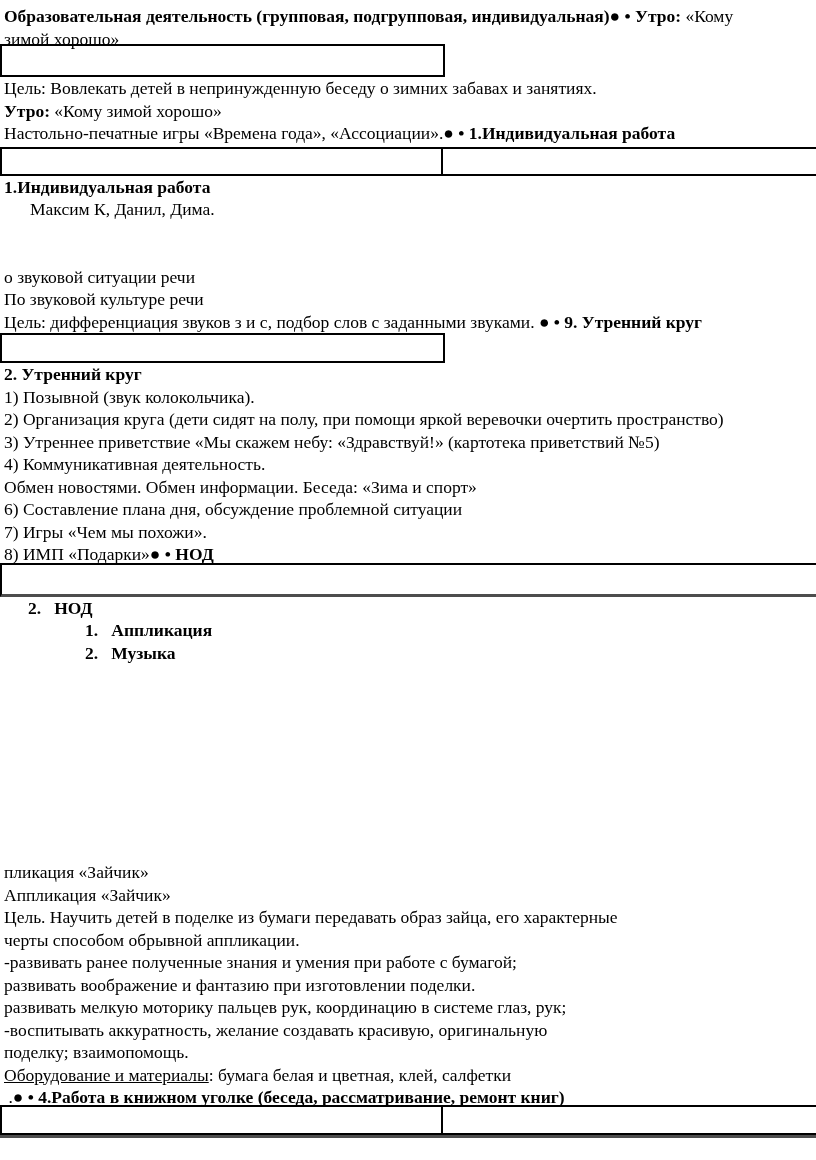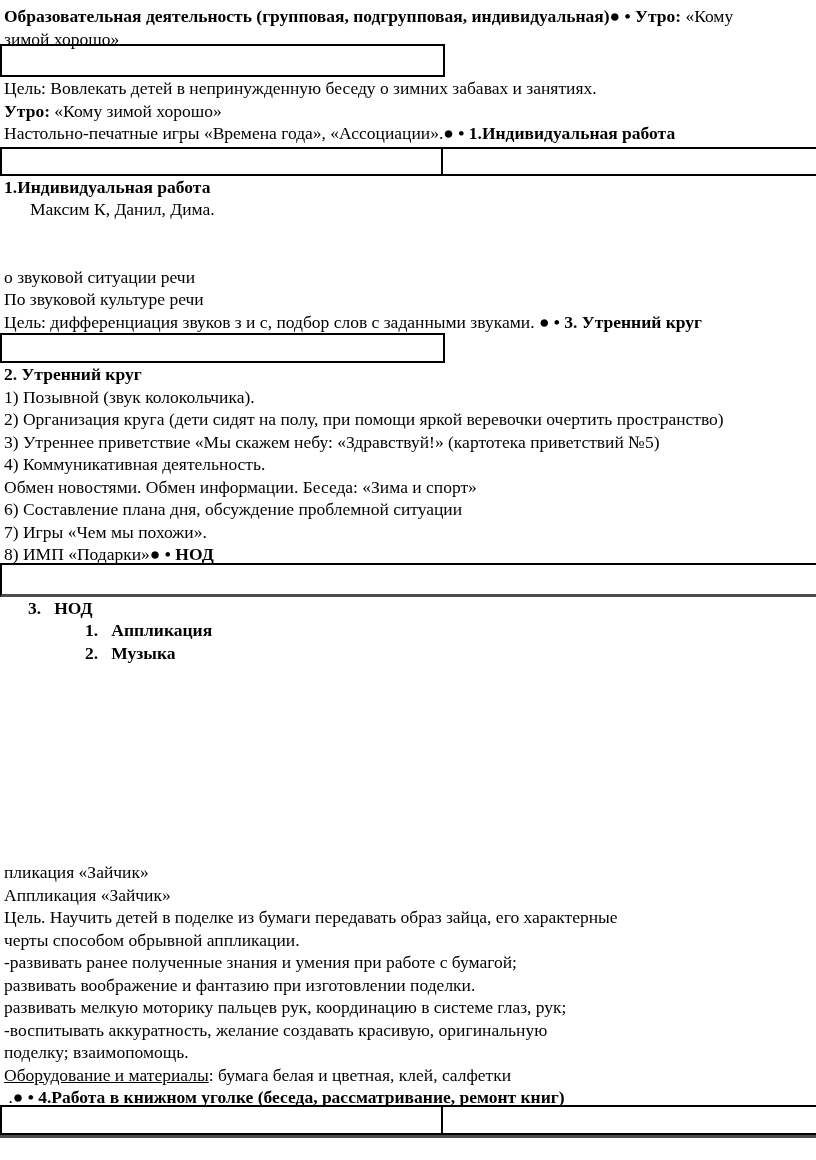--- a/index.html
+++ b/index.html
@@ -72,37 +72,37 @@
   <div class="rowbox box2">
       <div class="vdiv"></div>
     </div>
 
   <div class="ln"><span class="b">1.Индивидуальная работа</span></div>
   <div class="ln ind1"><span>Максим К, Данил, Дима.</span></div>
   <div class="ln"></div>
   <div class="ln"></div>
   <div class="ln"><span>о звуковой ситуации речи</span></div>
   <div class="ln"><span>По звуковой культуре речи</span></div>
-  <div class="ln"><span>Цель: дифференциация звуков з и с, подбор слов с заданными звуками. </span><span class="b">● • 3. Утренний круг</span></div>
+  <div class="ln"><span>Цель: дифференциация звуков з и с, подбор слов с заданными звуками. </span><span class="b">● • 9. Утренний круг</span></div>
 
   <div class="cellbox box3"></div>
 
   <div class="ln"><span class="b">2. Утренний круг</span></div>
   <div class="ln"><span>1) Позывной (звук колокольчика).</span></div>
   <div class="ln"><span>2) Организация круга (дети сидят на полу, при помощи яркой веревочки очертить пространство)</span></div>
   <div class="ln"><span>3) Утреннее приветствие «Мы скажем небу: «Здравствуй!» (картотека приветствий №5)</span></div>
   <div class="ln"><span>4) Коммуникативная деятельность.</span></div>
   <div class="ln"><span>Обмен новостями. Обмен информации. Беседа: «Зима и спорт»</span></div>
   <div class="ln"><span>6) Составление плана дня, обсуждение проблемной ситуации</span></div>
   <div class="ln"><span>7) Игры «Чем мы похожи».</span></div>
   <div class="ln"><span>8) ИМП «Подарки»</span><span class="b">● • НОД</span></div>
 
   <div class="box4"></div>
 
-  <div class="ln ind2"><span class="b">3.   НОД</span></div>
+  <div class="ln ind2"><span class="b">2.   НОД</span></div>
   <div class="ln ind3"><span class="b">1.   Аппликация</span></div>
   <div class="ln ind3"><span class="b">2.   Музыка</span></div>
 
   <div class="sp"></div>
 
   <div class="ln"><span>пликация «Зайчик»</span></div>
   <div class="ln"><span>Аппликация «Зайчик»</span></div>
   <div class="ln"><span>Цель. Научить детей в поделке из бумаги передавать образ зайца, его характерные</span></div>
   <div class="ln"><span>черты способом обрывной аппликации.</span></div>
   <div class="ln"><span>-развивать ранее полученные знания и умения при работе с бумагой;</span></div>

